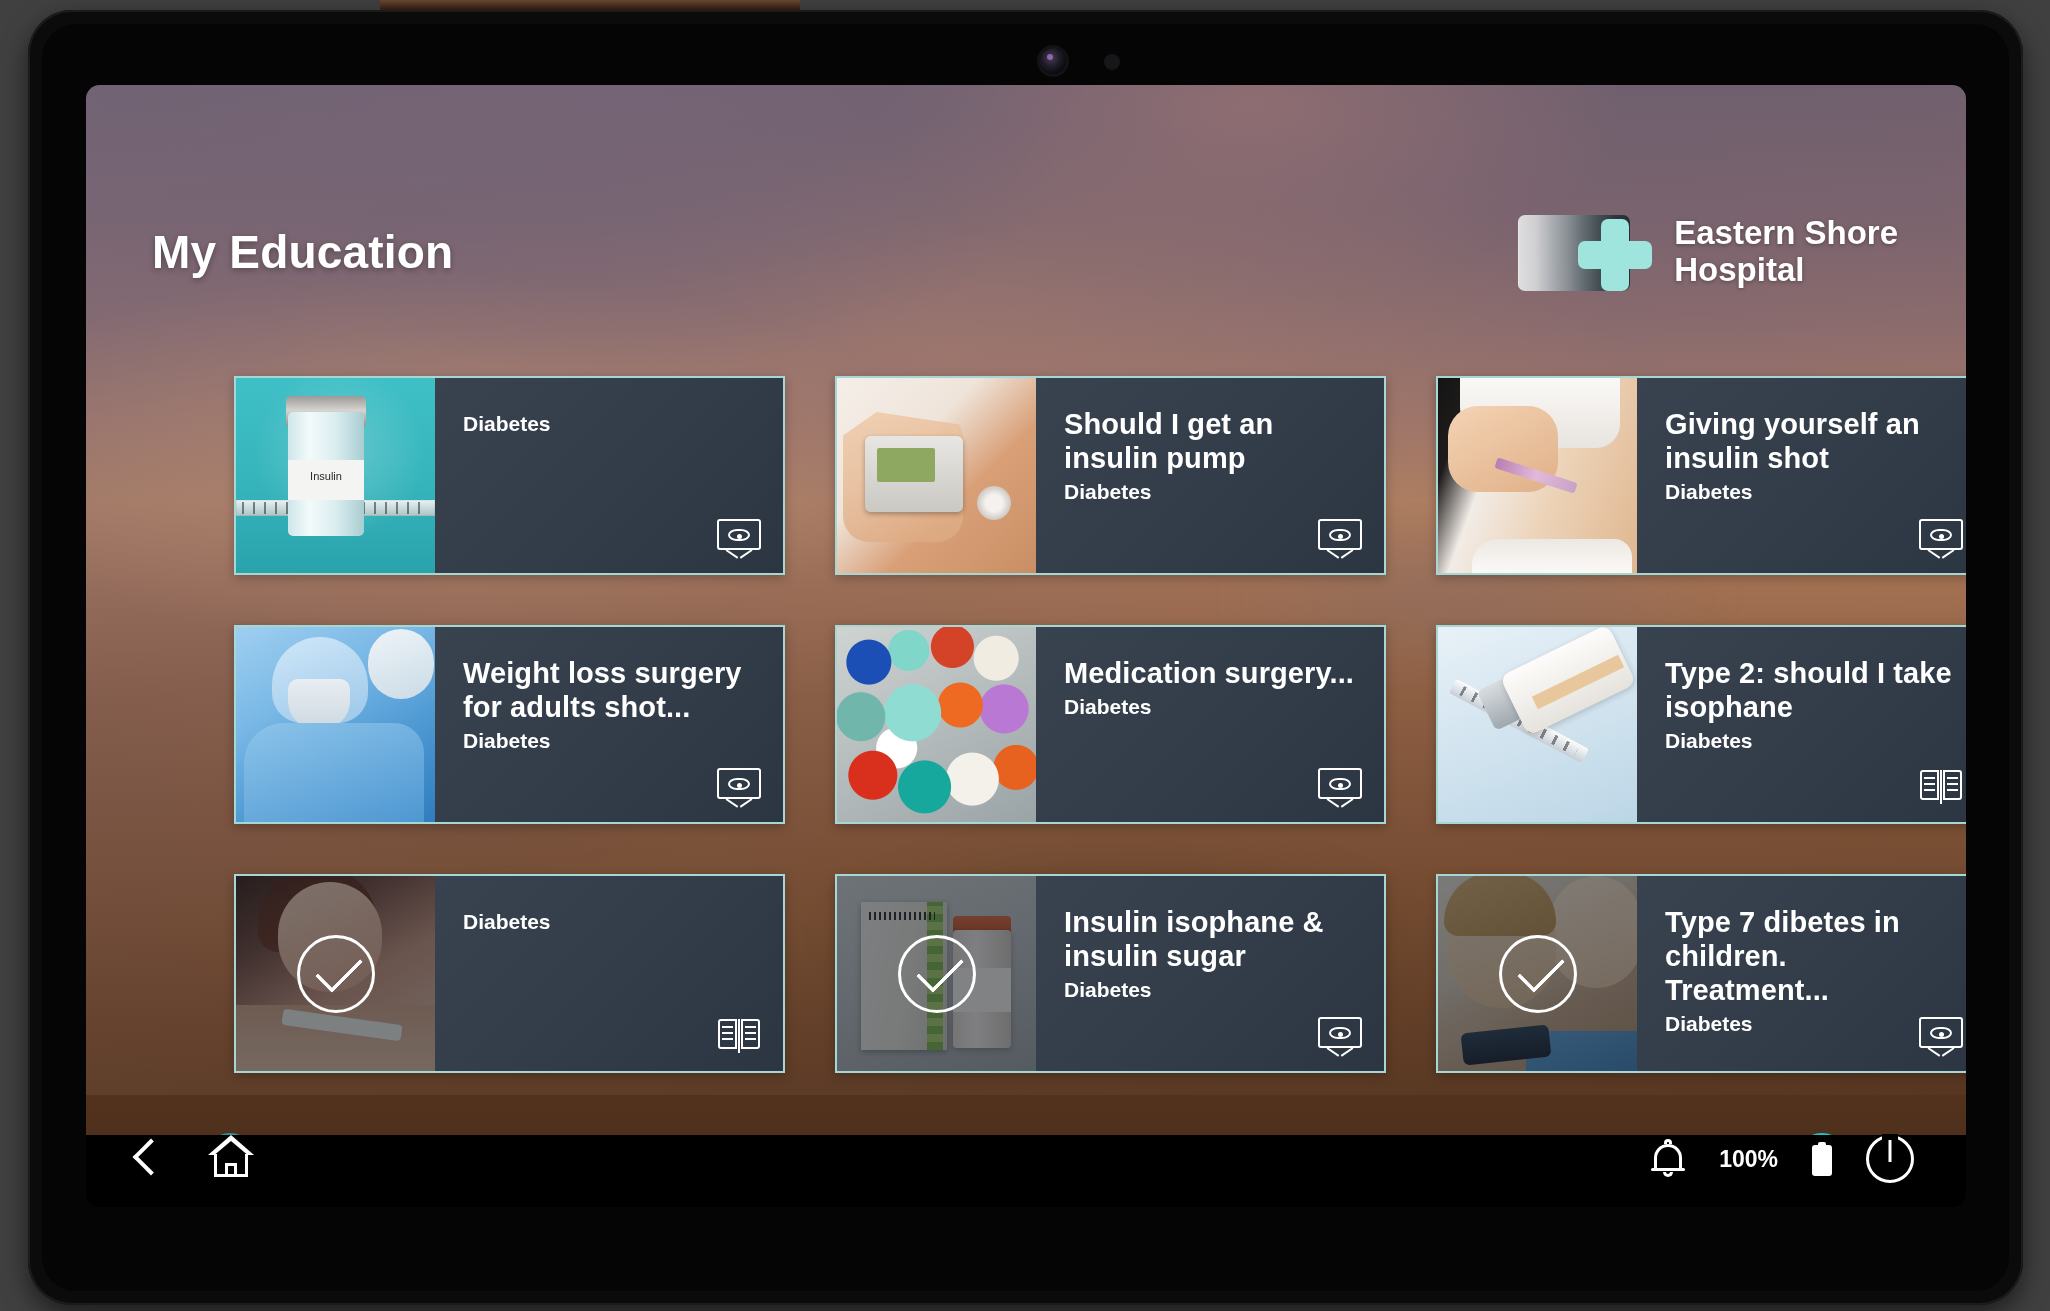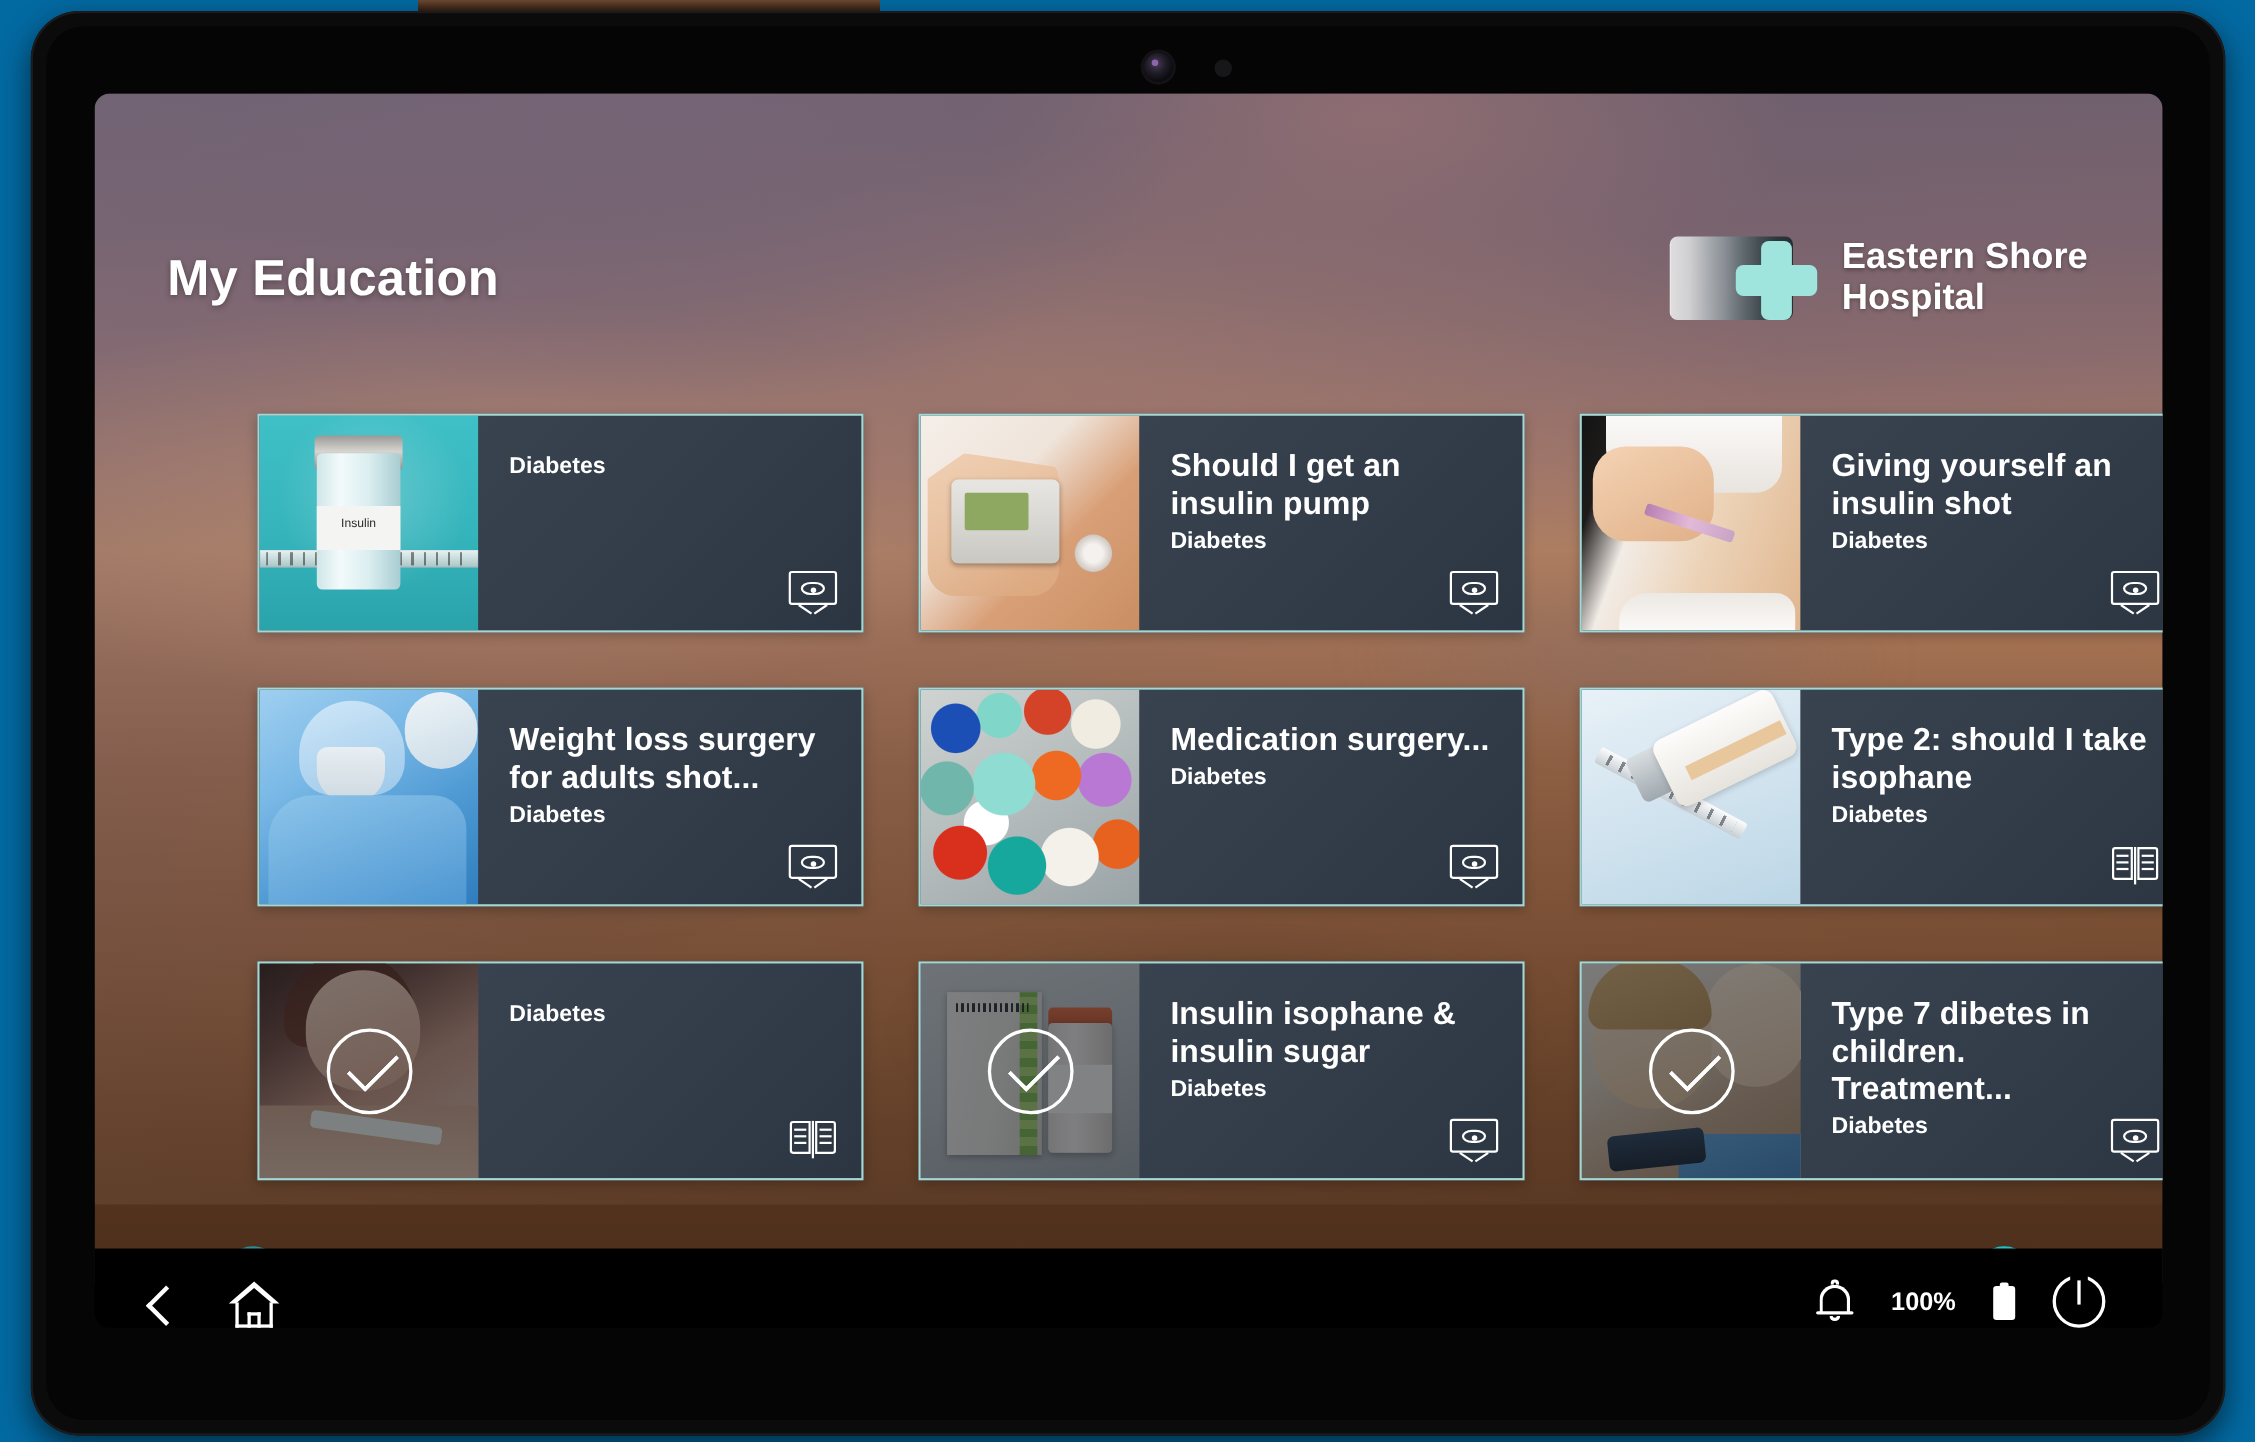--- a/index.html
+++ b/index.html
@@ -1,20 +1,20 @@
 <!DOCTYPE html>
 <html><head>
 <meta charset="utf-8">
 <style>
   * { margin:0; padding:0; box-sizing:border-box; }
   html,body { width:2050px; height:1311px; overflow:hidden; background:#ffffff; }
   body { font-family:"Liberation Sans", sans-serif; }
 
   
-  #scene { position:relative; width:2050px; height:1311px; background:#0369a1; overflow:hidden; }
+  #scene { position:relative; width:2050px; height:1311px; background:#404040; overflow:hidden; }
 
   
   .behind-strip { position:absolute; top:0; left:380px; width:350px; height:14px;
       background:linear-gradient(180deg,#6d4a33 0%, #3a2416 60%, #241409 100%); }
   .behind-strip.b2 { left:540px; width:260px; }
 
   
   #tablet { position:absolute; left:28px; top:10px; width:1995px; height:1295px;
       background:#0b0b0c; border-radius:44px;
       box-shadow:0 0 0 2px #1b1b1d inset, 0 10px 26px rgba(0,0,0,.55); }
@@ -248,21 +248,21 @@
   .pager-prev .chev { transform:rotate(-135deg); margin-left:6px; border-color:#cfcfc9; }
   .pager-next .chev { transform:rotate(45deg); margin-right:6px; }
 
   .dots { position:absolute; left:50%; top:1064px; transform:translateX(-50%); display:flex; gap:20px; }
   .dot { width:19px; height:19px; border-radius:50%; background:rgba(255,255,255,.42); }
   .dot.active { background:#ffffff; }
 
   
   #navbar { position:absolute; left:86px; top:1135px; width:1880px; height:72px;
       background:#000000; border-radius:0 0 14px 14px;
-      display:flex; align-items:flex-end; }
+      display:flex; align-items:flex-start; }
   .nav-left { display:flex; align-items:center; gap:46px; margin-left:42px; }
   .nav-right { display:flex; align-items:center; gap:34px; margin-left:auto; margin-right:52px; }
 
   .ic-back { width:34px; height:34px; position:relative; }
   .ic-back::after{ content:""; position:absolute; left:10px; top:5px; width:22px; height:22px;
       border-left:4px solid #fff; border-bottom:4px solid #fff; transform:rotate(45deg); }
 
   .ic-home { position:relative; width:46px; height:42px; }
   .ic-home .roof { position:absolute; left:0; top:0; width:0; height:0;
       border-left:23px solid transparent; border-right:23px solid transparent; border-bottom:20px solid #fff; }

